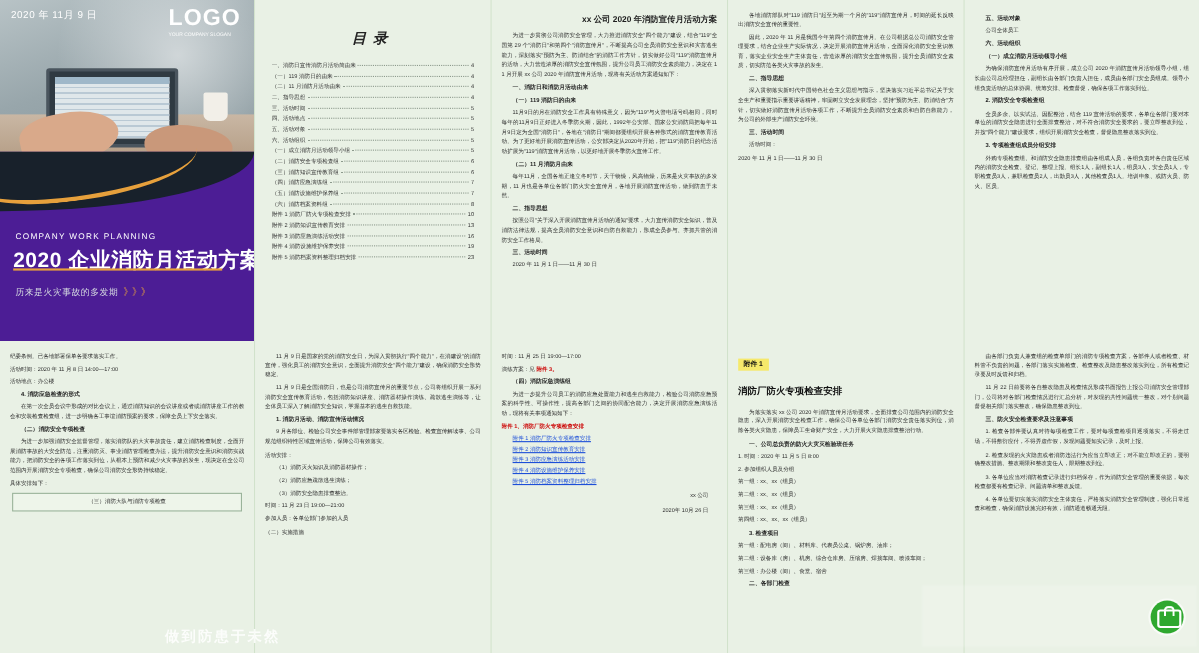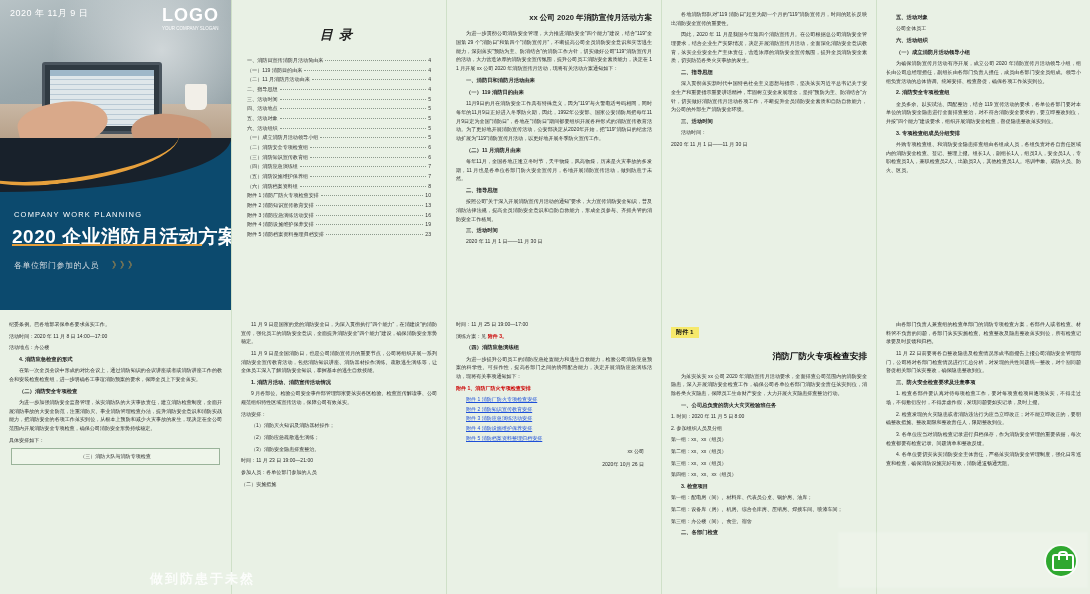--- a/index.html
+++ b/index.html
@@ -80,26 +80,26 @@
     background: #f2efe8; border-radius: 2px 2px 6px 6px;
   }
   .cover-date {
     position: absolute; left: 10px; top: 7px;
     color: #ffffff; font-size: 9px; letter-spacing: .5px;
   }
   .cover-logo {
     position: absolute; right: 12px; top: 5px; text-align: left;
     color: #ffffff;
   }
-  .cover-logo .lg { font-size: 18px; font-weight: bold; letter-spacing: 1px; }
+  .cover-logo .lg { font-size: 21px; font-weight: bold; letter-spacing: 1px; }
   .cover-logo .sub { font-size: 4.5px; line-height: 1.35; opacity: .95; }
 
   .cover-bottom {
     position: absolute; left: 0; top: 138px; width: 100%; height: 172px;
-    background: #0c4a6e;
+    background: #4c1d95;
   }
   .cover-wave {
     position: absolute; left: 0; top: 0; width: 100%; height: 54px;
     background: #18212b;
     border-radius: 0 0 100% 0;
   }
   .cover-arc {
     position: absolute; left: -30px; top: -16px; width: 210px; height: 60px;
     border-bottom: 4px solid #e6a03c;
     border-radius: 0 0 60% 40%;
@@ -167,21 +167,21 @@
   }
   .link {
     font-size: 5.05px; color: #1d4fd8; text-decoration: underline;
     line-height: 1.9; text-indent: 10px;
   }
   .attach-tag {
     display: inline-block; background: #f6e96b; color: #111;
     font-size: 6.2px; font-weight: bold; padding: 1px 5px; margin: 2px 0 8px;
   }
   .attach-title {
-    text-align: right; font-size: 8.6px; font-weight: bold; color: #111;
+    text-align: left; font-size: 8.6px; font-weight: bold; color: #111;
     line-height: 1.6; margin: 4px 0 8px;
   }
   .box-hi {
     border: 1px solid #9ab39a; background: #eef5ea;
     padding: 3px 4px; margin: 4px 2px;
   }
   .center-small {
     text-align: center; font-size: 5.05px; color: #2b2b2b; line-height: 1.8;
   }
 
@@ -245,21 +245,21 @@
       </div>
       <div class="cover-bottom">
         <div class="cover-wave"></div>
         <div class="cover-arc"></div>
         <div class="cover-eng">COMPANY WORK PLANNING</div>
         <div class="cover-title">
           <span class="yr">2020</span>
           <span>企业消防月活动方案</span>
         </div>
         <div class="cover-rule"></div>
-        <div class="cover-note">各单位部门参加的人员</div>
+        <div class="cover-note">历来是火灾事故的多发期</div>
         <div class="cover-chev">》》》</div>
       </div>
     </div>
 
     <div class="page" style="width:215px">
       <div class="page-inner">
         <div class="toc-title">目录</div>
         <div class="toc-list">
           <div class="toc-row">
               <span class="t">一、消防日宣传消防月活动简由来</span>

